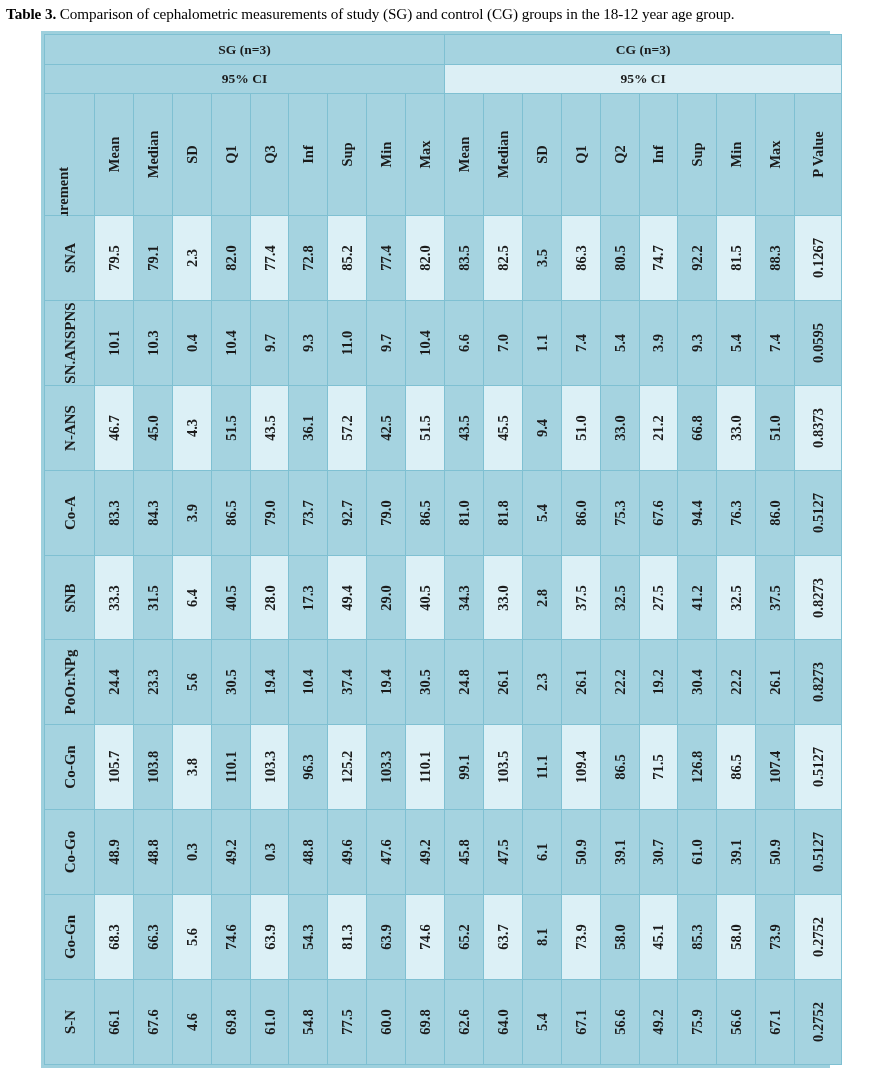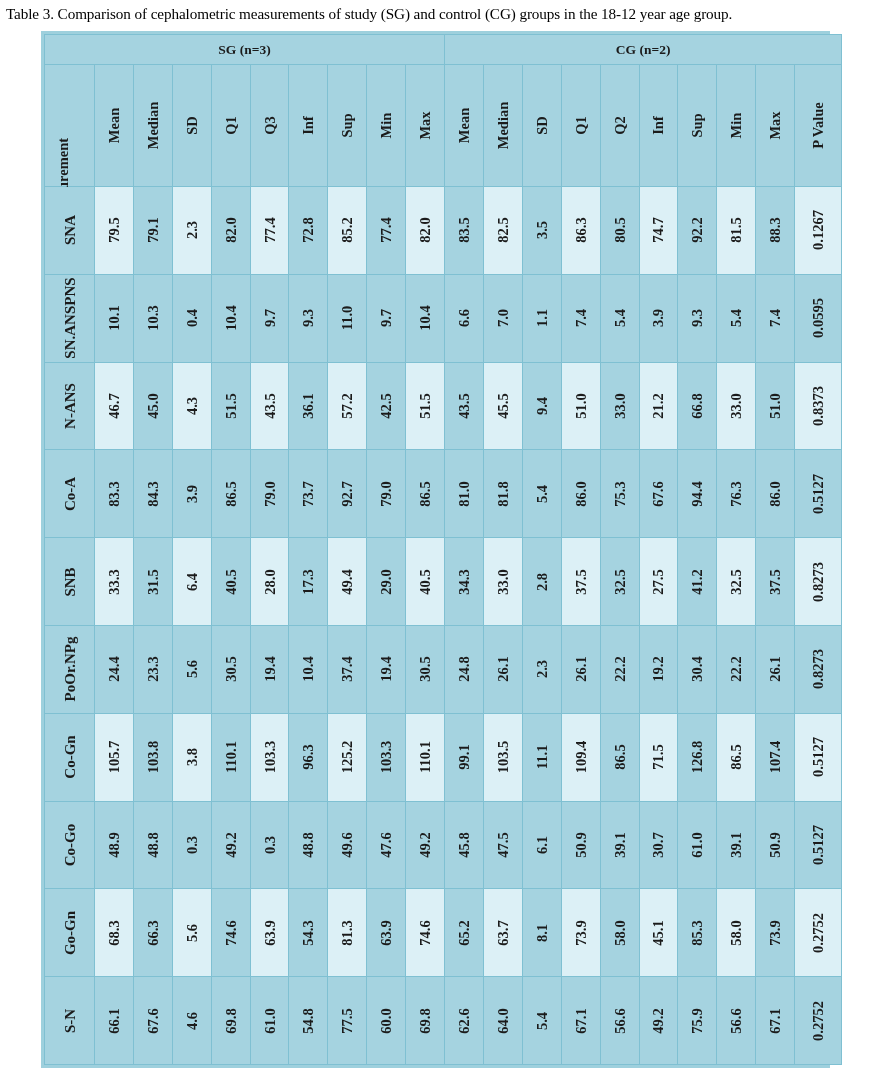--- a/index.html
+++ b/index.html
@@ -24,21 +24,21 @@
     position: absolute;
     left: 6px;
     top: 4px;
     width: 860px;
     font-size: 15.2px;
     line-height: 20px;
     letter-spacing: -0.1px;
     white-space: nowrap;
   }
   .caption .cap-lead {
-    font-weight: normal;
+    font-weight: bold;
     margin-top: 40px;
   }
   .table-wrap {
     position: absolute;
     left: 41px;
     top: 31px;
     width: 789px;
     height: 1037px;
     border: 3px solid #9ed0dd;
     background: #a8d5e2;
@@ -172,21 +172,25 @@
           <col class="c-num">
         <col class="c-num">
           <col class="c-num">
           <col class="c-num">
           <col class="c-num">
         <col class="c-p">
       </colgroup>
       <thead>
         <tr>
           <td class="grp" colspan="10">SG (n=3)</td>
-          <td class="grp" colspan="10">CG (n=2)</td>
+          <td class="grp" colspan="10">CG (n=3)</td>
+        </tr>
+        <tr>
+          <td class="ci" colspan="10">95% CI</td>
+          <td class="ci light" colspan="10">95% CI</td>
         </tr>
         <tr class="hdr-row">
           <td>
               <span class="vtext">
                 <span>Measurement</span>
               </span>
             </td>
           <td>
               <span class="vtext mid">
                 <span>Mean</span>

